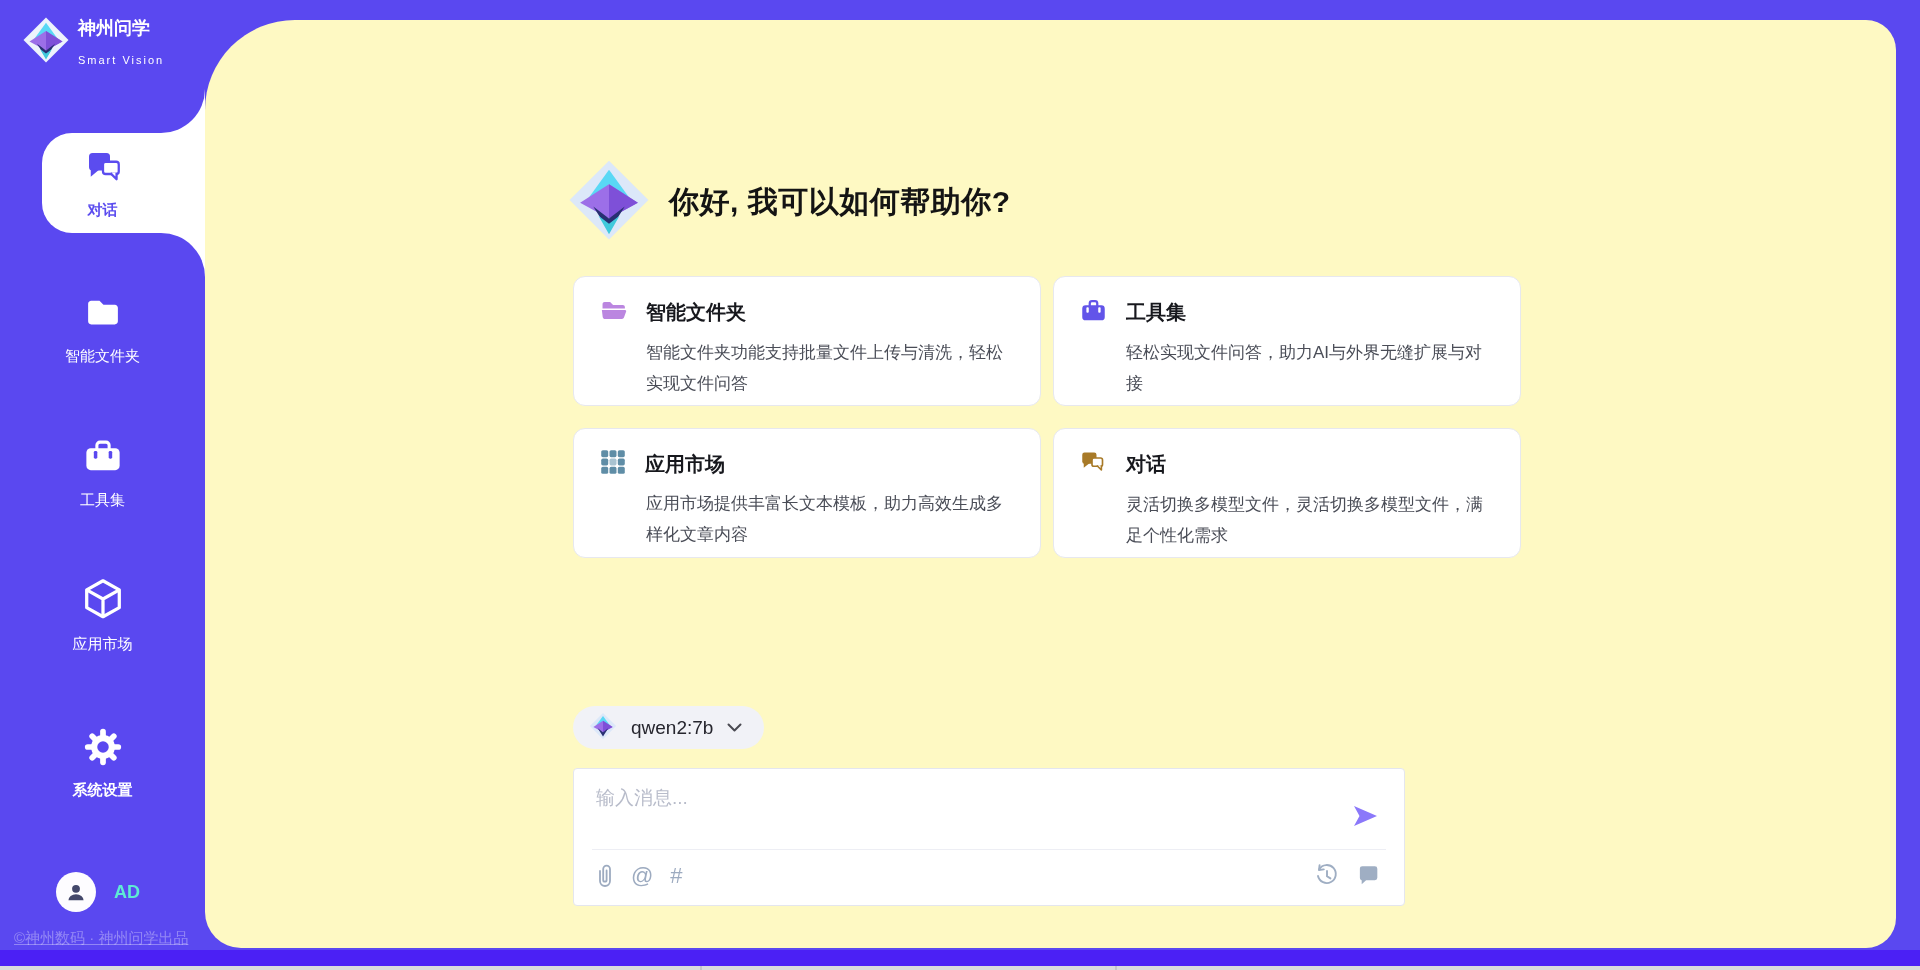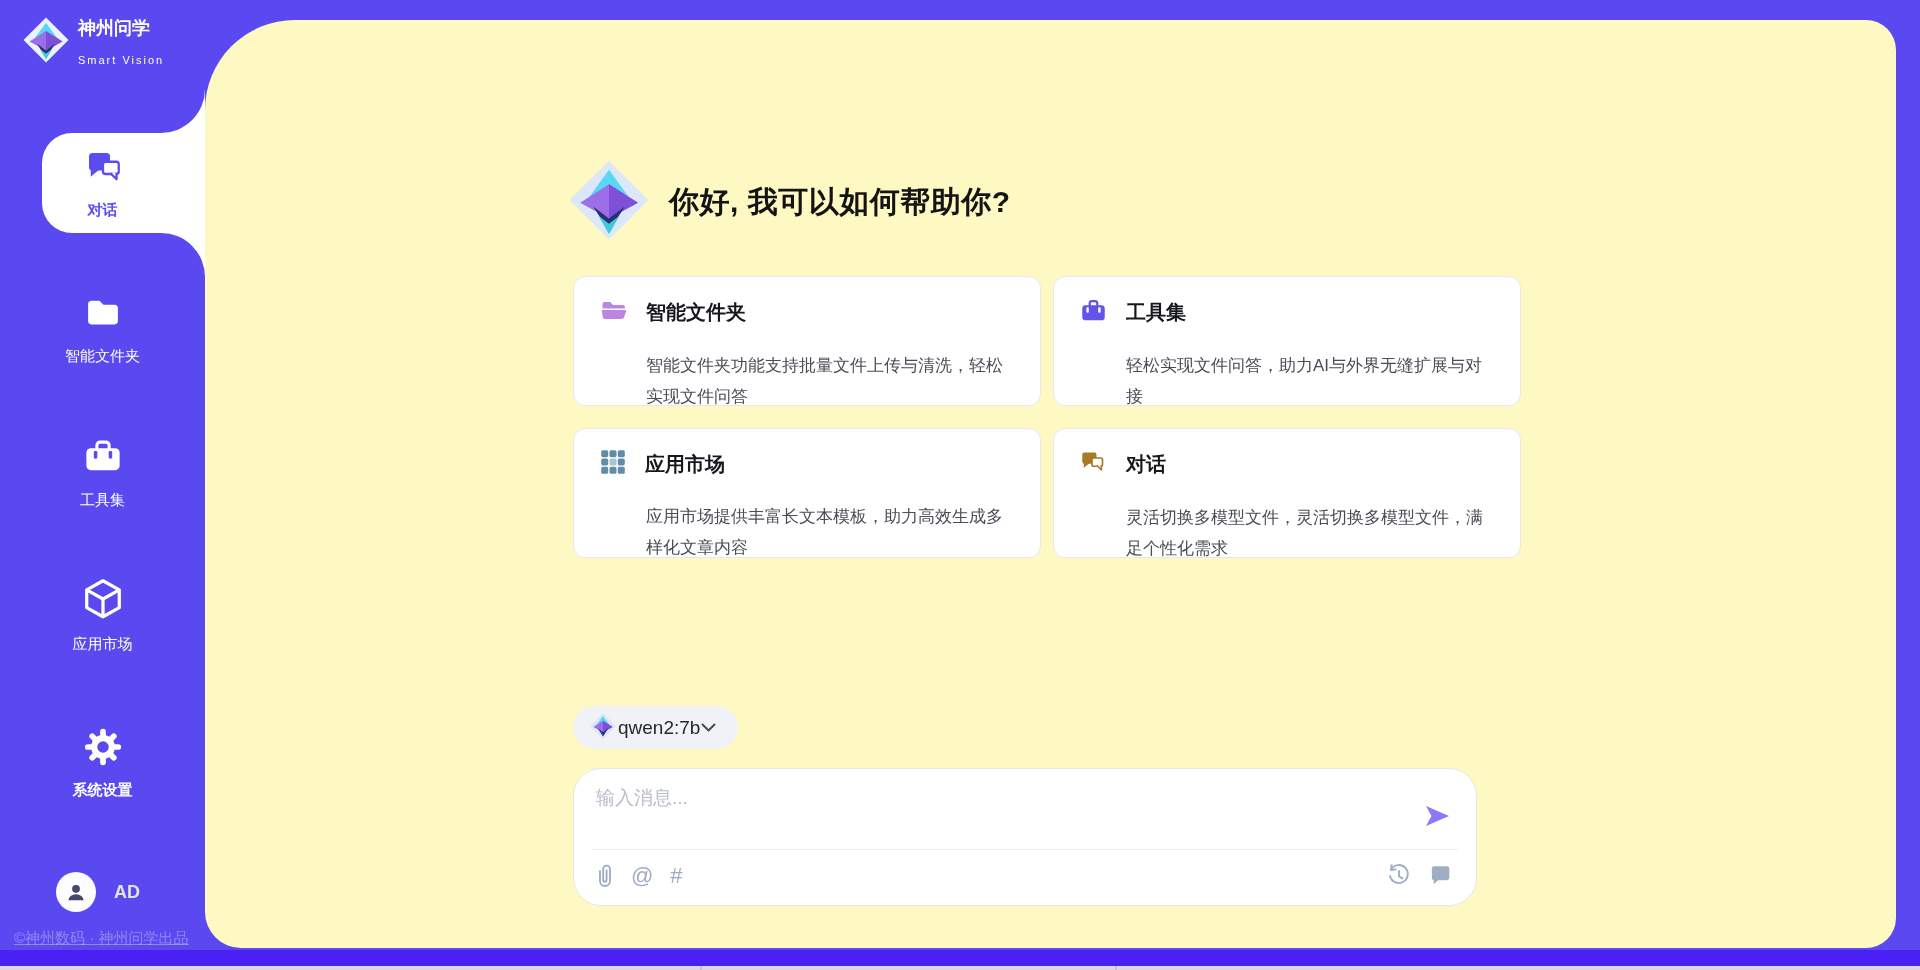--- a/index.html
+++ b/index.html
@@ -38,45 +38,45 @@
 
   .nav-item{
     position:absolute;left:0;width:205px;display:flex;flex-direction:column;
     align-items:center;gap:9px;cursor:pointer;
   }
   .nav-label{font-size:15px;color:#fff;}
   .nav-item.active .nav-label{color:#5B4CEF;font-weight:bold;}
 
   .user-row{position:absolute;left:56px;top:872px;display:flex;align-items:center;gap:18px;}
   .avatar{width:40px;height:40px;border-radius:50%;background:#fdfcff;display:flex;align-items:center;justify-content:center;}
-  .user-name{color:#e5e5e5;font-size:18px;font-weight:600;}
+  .user-name{color:#5eead4;font-size:18px;font-weight:600;}
   .copyright{position:absolute;left:14px;top:929px;white-space:nowrap;font-size:15px;color:rgba(255,255,255,.34);text-decoration:underline;}
 
   
   .greeting{position:absolute;left:362px;top:138px;display:flex;align-items:center;gap:18px;}
   .greeting-text{font-size:30px;font-weight:bold;color:#141414;letter-spacing:.5px;}
 
   
   .cards{position:absolute;left:368px;top:256px;width:948px;display:grid;grid-template-columns:1fr 1fr;gap:22px 12px;}
   .card{height:130px;box-sizing:border-box;border:1px solid #e7e8ee;border-radius:12px;background:#fff;padding:20px 22px 0 26px;cursor:pointer;}
   .card-head{display:flex;align-items:center;gap:19px;}
   .card-title{font-size:20px;font-weight:bold;color:#17181d;}
-  .card-desc{margin:22px 0 0 46px;font-size:17px;line-height:31px;color:#4a4d57;}
+  .card-desc{margin:9px 0 0 46px;font-size:17px;line-height:31px;color:#4a4d57;}
 
   
   .model-pill{
     position:absolute;left:368px;top:686px;height:43px;border-radius:26px;background:#f1f2f7;
-    display:inline-flex;align-items:center;gap:1px;padding:0 22px 0 16px;cursor:pointer;
+    display:inline-flex;align-items:center;gap:14px;padding:0 22px 0 16px;cursor:pointer;
   }
   .model-name{font-size:19px;color:#26262e;}
 
   
   .composer{
-    position:absolute;left:368px;top:748px;width:904px;height:138px;box-sizing:border-box;
-    background:#fff;border:1.5px solid #e4e6ee;border-radius:28px;
+    position:absolute;left:368px;top:748px;width:832px;height:138px;box-sizing:border-box;
+    background:#fff;border:1.5px solid #e4e6ee;border-radius:4px;
   }
   .composer textarea{
     position:absolute;left:20px;top:14px;width:840px;height:56px;border:none;outline:none;resize:none;
     font-family:"Liberation Sans","DejaVu Sans",sans-serif;font-size:19px;color:#333;background:transparent;
   }
   .composer textarea::placeholder{color:#b8bcca;}
   .send-btn{position:absolute;right:26px;top:36px;cursor:pointer;background:none;border:none;padding:0;}
   .composer-divider{position:absolute;left:18px;right:18px;top:80px;height:1px;background:#edeef4;}
   .tools-left{position:absolute;left:22px;top:94px;display:flex;align-items:center;gap:17px;color:#9dabc0;}
   .tools-right{position:absolute;right:24px;top:94px;display:flex;align-items:center;gap:18px;color:#9FAEC3;}

